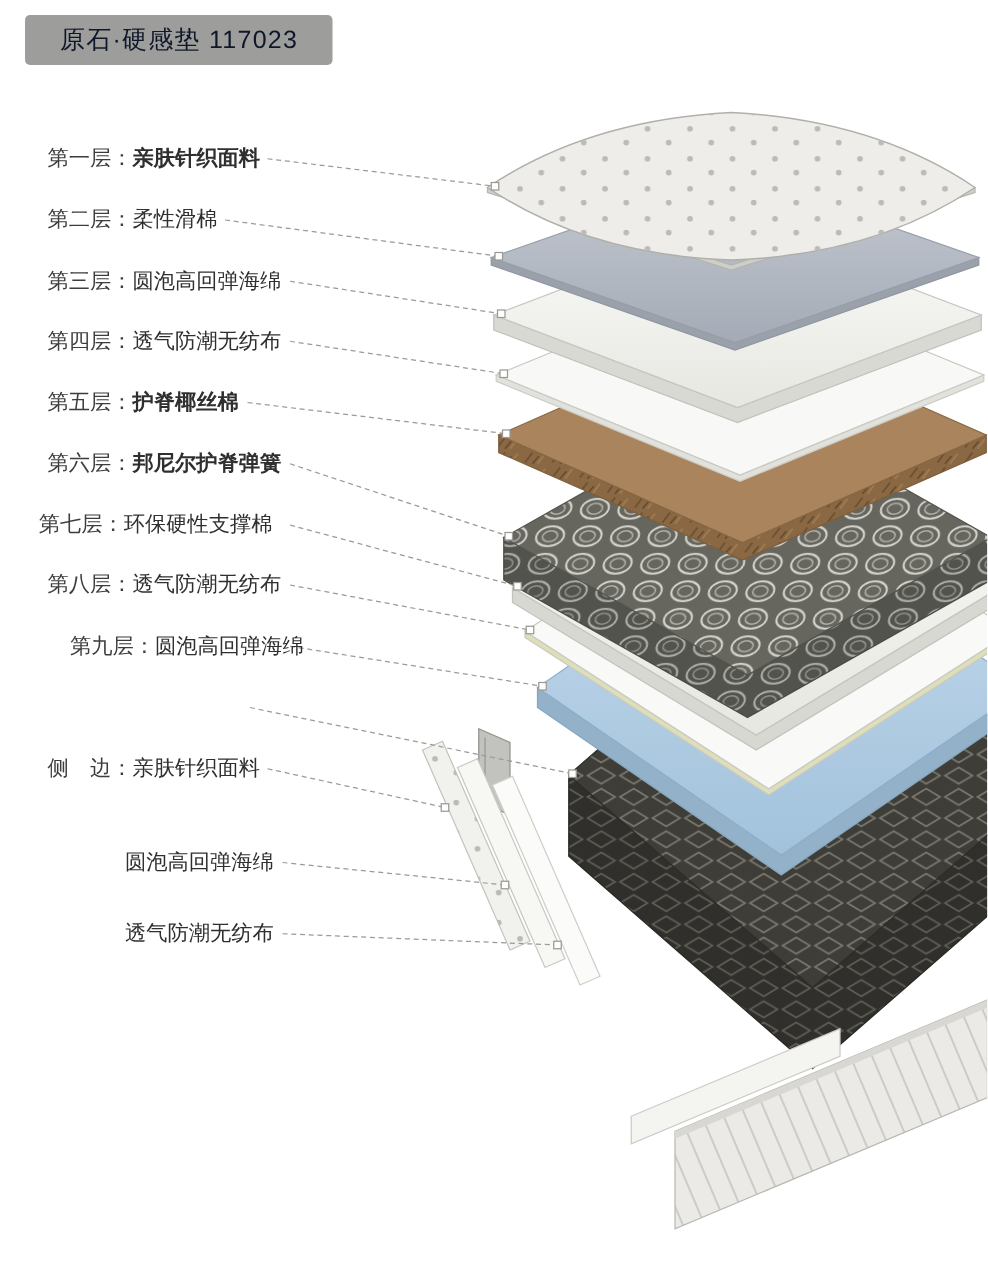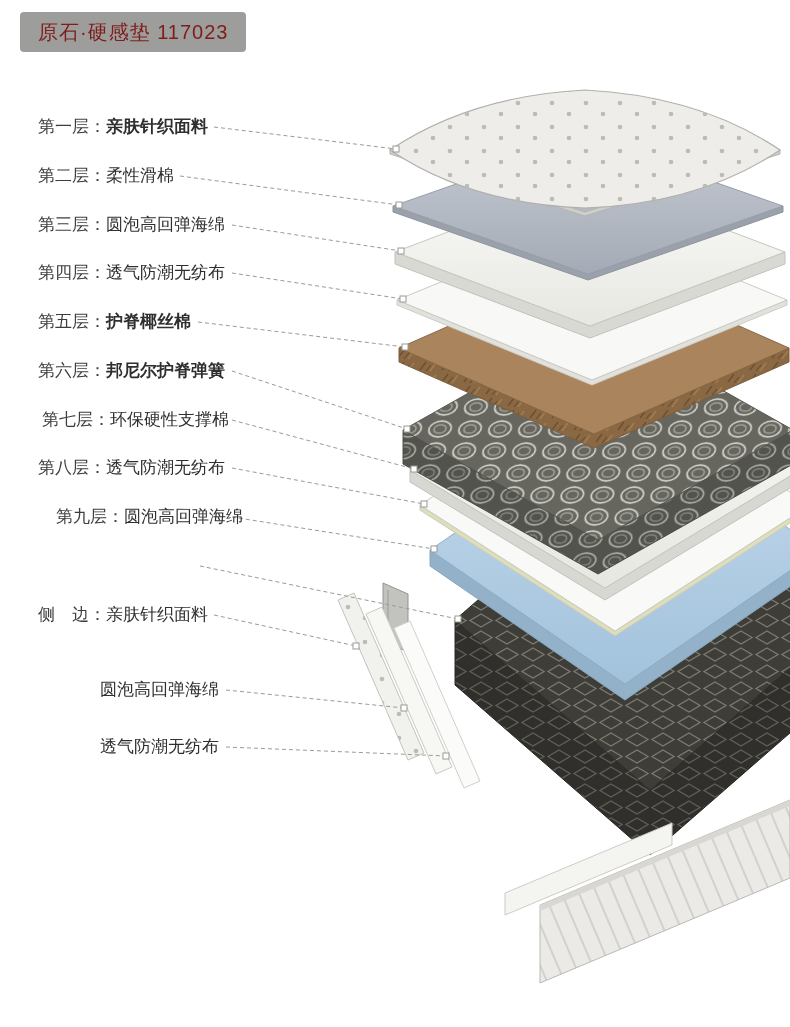--- a/index.html
+++ b/index.html
@@ -5,23 +5,23 @@
   html,body{margin:0;padding:0;background:#ffffff;}
   .page{
     position:relative;
     width:790px;height:1027px;
     background:#ffffff;
     overflow:hidden;
     font-family:"Liberation Sans","DejaVu Sans",sans-serif;
   }
   .badge{
     position:absolute;left:20px;top:12px;
-    background:#9d9d9b;color:#7f1d1d;
+    background:#9d9d9b;color:#0f172a;
     font-size:20px;line-height:1;
-    padding:10px 18px;border-radius:4px;
+    padding:10px 28px;border-radius:4px;
     letter-spacing:1px;
   }
   .diagram-svg{position:absolute;left:0;top:0;}
   .label-row{
     position:absolute;
     height:22px;display:flex;align-items:flex-end;
     font-size:17px;color:#3d3d3d;white-space:nowrap;
   }
   .label-row .prefix{color:#3d3d3d;}
   .label-row .lname{color:#2f2f2f;margin-top:17px;}
@@ -203,21 +203,21 @@
       <span class="lname">透气防潮无纺布</span>
   </div>
   <div class="label-row" style="left:38px;top:360px">
     <span class="prefix">第六层：</span>
       <span class="lname em">邦尼尔护脊弹簧</span>
   </div>
   <div class="label-row" style="left:38px;top:311px">
     <span class="prefix">第五层：</span>
       <span class="lname em">护脊椰丝棉</span>
   </div>
-  <div class="label-row" style="left:42px;top:409px">
+  <div class="label-row" style="left:31px;top:409px">
     <span class="prefix">第七层：</span>
       <span class="lname">环保硬性支撑棉</span>
   </div>
   <div class="label-row" style="left:38px;top:457px">
     <span class="prefix">第八层：</span>
       <span class="lname">透气防潮无纺布</span>
   </div>
   <div class="label-row" style="left:56px;top:506px">
     <span class="prefix">第九层：</span>
       <span class="lname">圆泡高回弹海绵</span>

